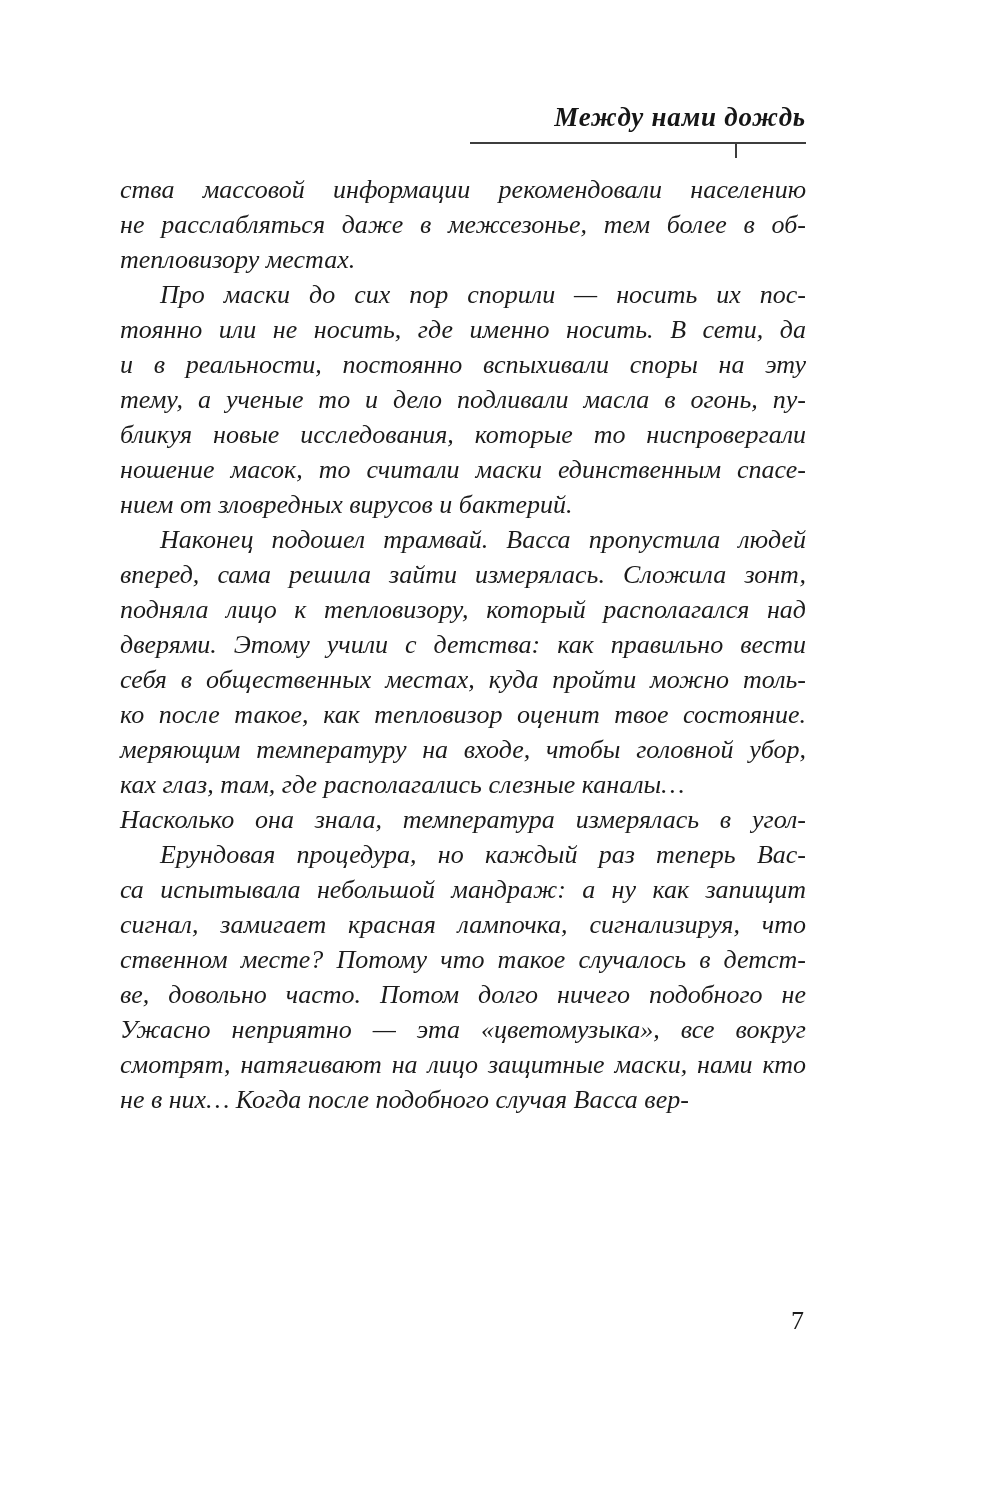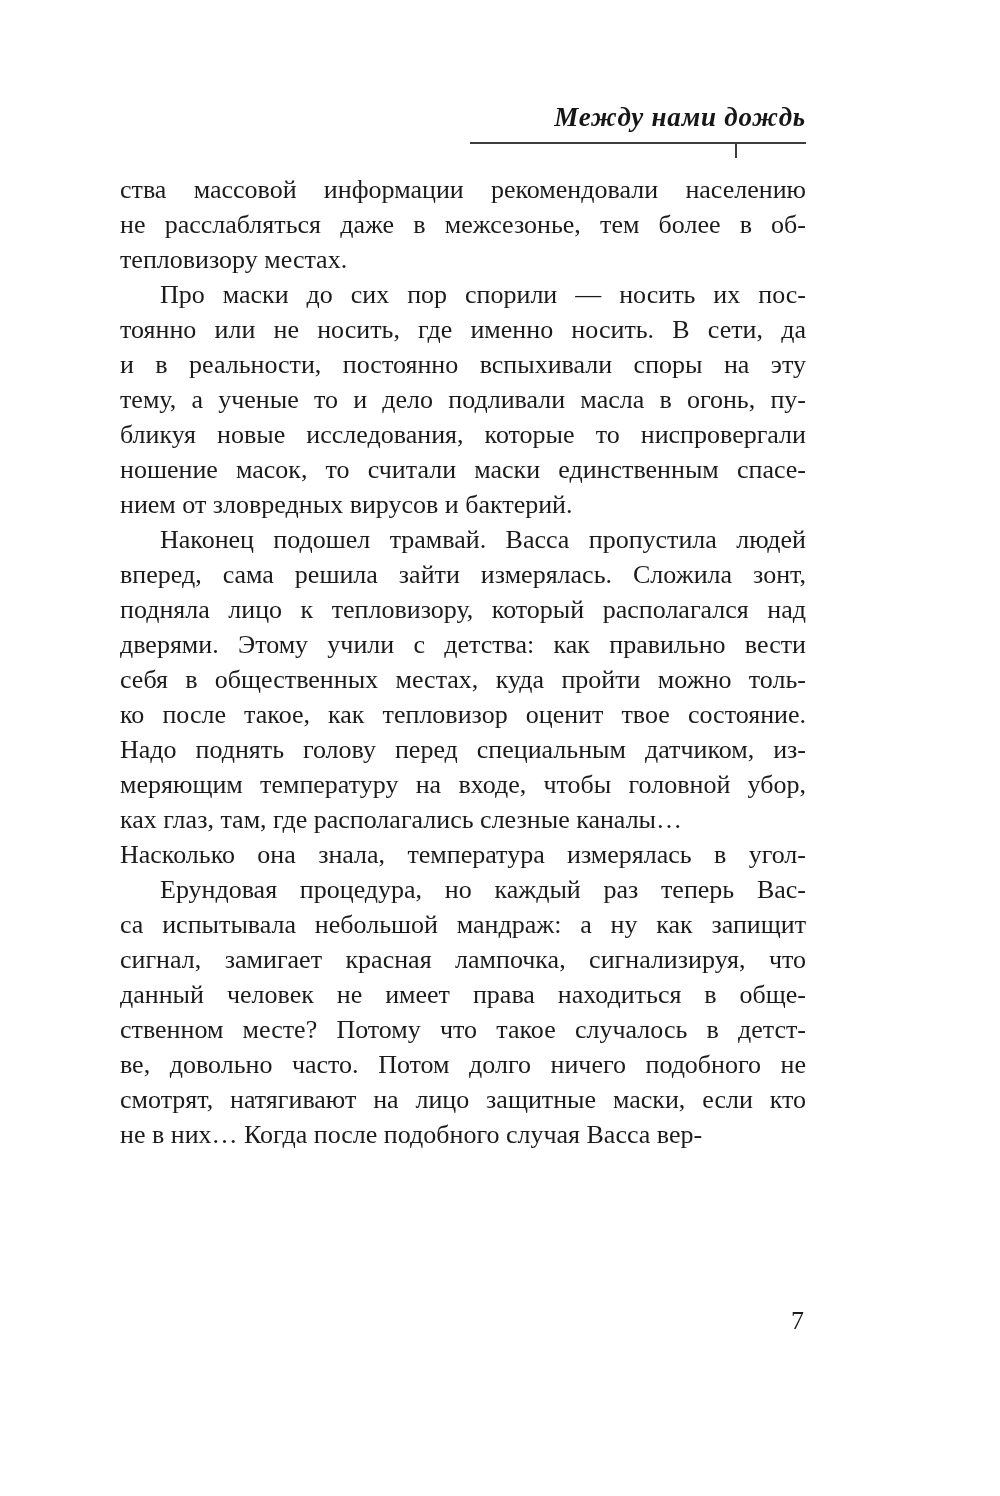--- a/index.html
+++ b/index.html
@@ -49,20 +49,21 @@
     position: absolute;
     left: 120px;
     width: 686px;
     top: 172px;
     font-size: 26px;
     line-height: 35px;
     color: #1b1b1b;
   }
   .paragraph {
     margin: 0;
+    font-style: italic;
   }
   .line {
     text-align: justify;
     text-align-last: justify;
   }
   .line.last {
     text-align-last: left;
   }
   .paragraph.indent .line:first-child {
     text-indent: 40px;
@@ -102,32 +103,31 @@
         <div class="line">ношение масок, то считали маски единственным спасе-</div>
         <div class="line last">нием от зловредных вирусов и бактерий.</div>
       </div>
       <div class="paragraph indent">
         <div class="line">Наконец подошел трамвай. Васса пропустила людей</div>
         <div class="line">вперед, сама решила зайти измерялась. Сложила зонт,</div>
         <div class="line">подняла лицо к тепловизору, который располагался над</div>
         <div class="line">дверями. Этому учили с детства: как правильно вести</div>
         <div class="line">себя в общественных местах, куда пройти можно толь-</div>
         <div class="line">ко после такое, как тепловизор оценит твое состояние.</div>
-        <div class="line">Надо поднять голову перед специальным датчиком, из-</div>
         <div class="line">меряющим температуру на входе, чтобы головной убор,</div>
         <div class="line last">ках глаз, там, где располагались слезные каналы…</div>
         <div class="line">Насколько она знала, температура измерялась в угол-</div>
       </div>
       <div class="paragraph indent">
         <div class="line">Ерундовая процедура, но каждый раз теперь Вас-</div>
         <div class="line">са испытывала небольшой мандраж: а ну как запищит</div>
         <div class="line">сигнал, замигает красная лампочка, сигнализируя, что</div>
-        <div class="line">данный человек не имеет права находиться в обще-</div>
         <div class="line">ственном месте? Потому что такое случалось в детст-</div>
         <div class="line">ве, довольно часто. Потом долго ничего подобного не</div>
-        <div class="line">смотрят, натягивают на лицо защитные маски, если кто</div>
+        <div class="line">Ужасно неприятно — эта «цветомузыка», все вокруг</div>
+        <div class="line">смотрят, натягивают на лицо защитные маски, нами кто</div>
         <div class="line last">не в них… Когда после подобного случая Васса вер-</div>
       </div>
     </main>
 
   <div class="page-number">7</div>
 
 </div>
 
 </body></html>

